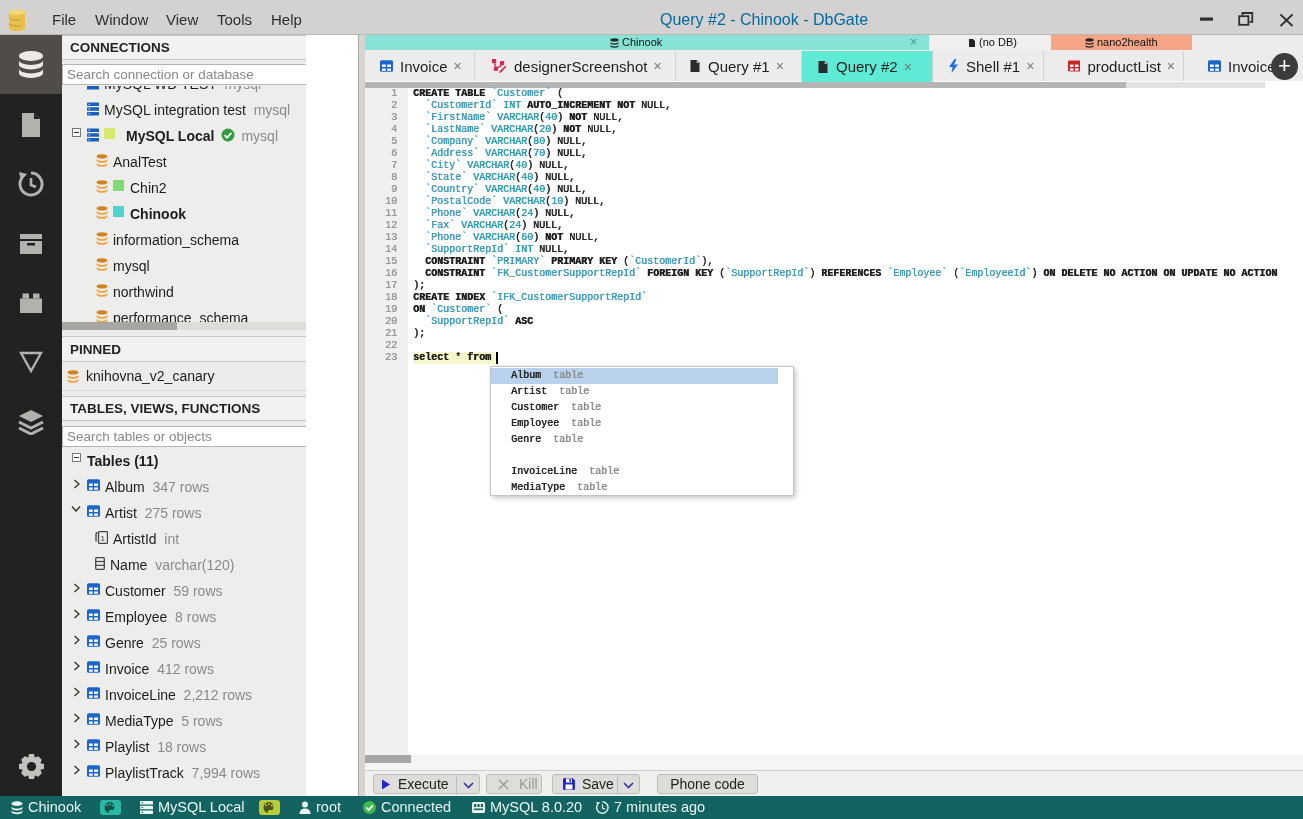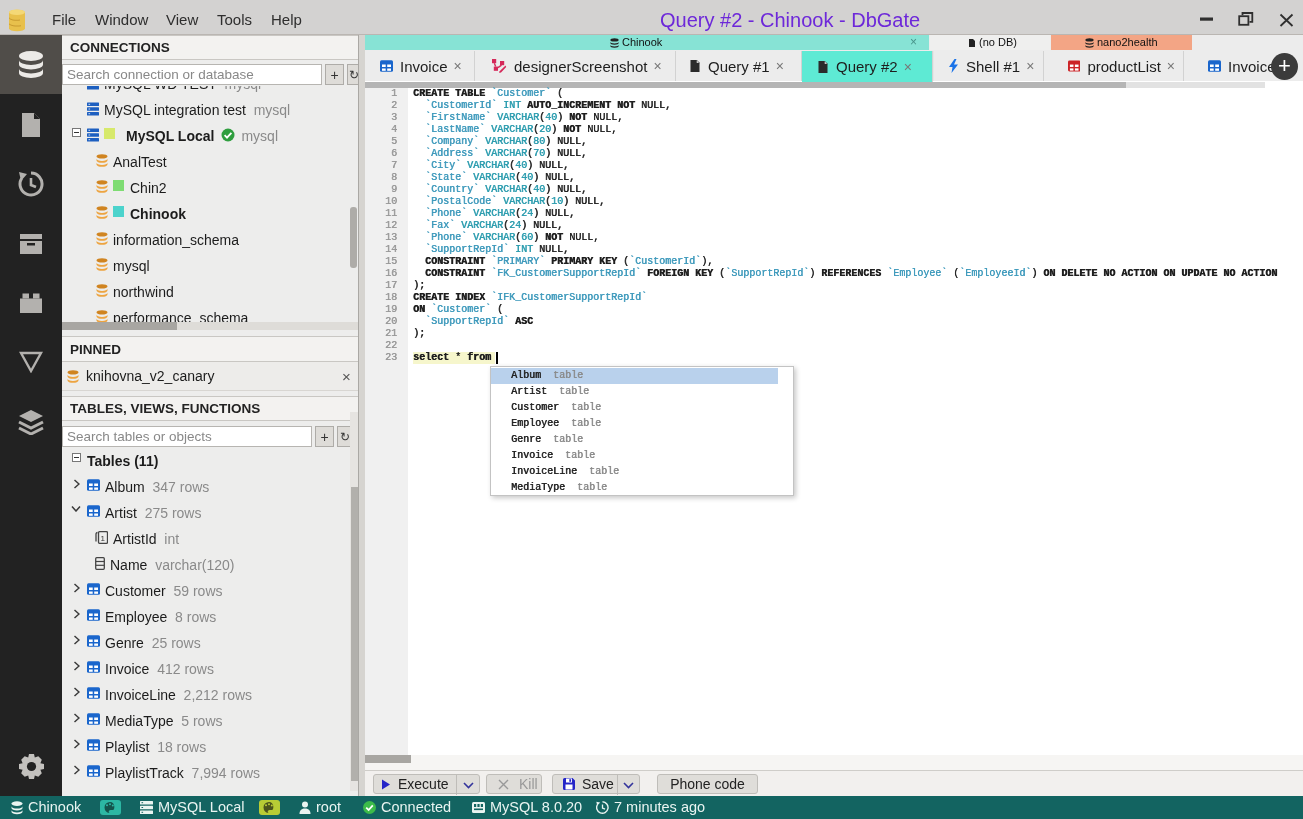--- a/index.html
+++ b/index.html
@@ -2,32 +2,32 @@
 <html><head>
 <meta charset="utf-8">
 <style>
 * { margin:0; padding:0; box-sizing:border-box; }
 html,body { width:1303px; height:819px; overflow:hidden; }
 body { font-family:"Liberation Sans",sans-serif; position:relative; background:#fff; }
 .abs { position:absolute; }
 
 #titlebar { left:0; top:0; width:1303px; height:35px; background:#d3d2d1; border-bottom:1px solid #bab6b2; }
 #titlebar .menu { position:absolute; top:0; height:40px; line-height:40px; font-size:15px; color:#2e2e2e; }
-#wintitle { position:absolute; top:0; height:40px; line-height:40px; font-size:20px; color:#6d28d9; left:660px; }
+#wintitle { position:absolute; top:0; height:40px; line-height:40px; font-size:16px; color:#0369a1; left:660px; }
 .winbtn { position:absolute; top:0; height:40px; line-height:40px; font-size:17px; color:#3a3a3a; }
 
 #sidebar { left:0; top:35px; width:62px; height:761px; background:#222222; }
 .sideicon { position:absolute; left:0; width:62px; height:54px; display:flex; align-items:center; justify-content:center; }
 .sideicon.sel { background:#504d49; height:59px; }
 
 #statusbar { left:0; top:796px; width:1303px; height:23px; background:#136461; color:#e9f4f1; font-size:14.5px; }
 #statusbar .st { position:absolute; top:0; height:23px; line-height:22px; }
 #statusbar svg { position:absolute; }
 
-#leftpanel { left:62px; top:35px; width:296px; height:761px; background:#ededec; font-size:14px; color:#1c1c1c; overflow:hidden; }
+#leftpanel { left:62px; top:35px; width:244px; height:761px; background:#ededec; font-size:14px; color:#1c1c1c; overflow:hidden; }
 .sechead { position:absolute; left:0; width:296px; height:25px; background:#f3f2f0; border-top:1px solid #c9c7c3; border-bottom:1px solid #c9c7c3; font-weight:bold; font-size:13.5px; line-height:24px; padding-left:8px; color:#232323; }
 .srow { position:absolute; left:0; width:296px; height:25px; }
 .srow input { position:absolute; left:0px; top:3px; width:260px; height:21px; border:1px solid #b7b5b1; font-size:13.5px; padding-left:4px; color:#888; font-family:"Liberation Sans",sans-serif; background:#fff; }
 .sbtn { position:absolute; top:3px; width:21px; height:21px; background:#dedcd8; border:1px solid #aeaca8; text-align:center; line-height:21px; font-size:14px; color:#333; }
 .trow { position:absolute; left:0; height:26px; display:flex; align-items:flex-start; white-space:nowrap; }
 .trow .exp { width:12px; margin-left:8px; margin-right:5px; text-align:center; color:#444; flex:none; display:flex; align-items:center; justify-content:center; }
 .trow .ic { flex:none; margin-right:5px; display:flex; }
 .gray { color:#8a8a8a; }
 .sq { width:11px; height:11px; flex:none; margin-right:6px; }
 
@@ -611,21 +611,20 @@
   <div class="tbtn" style="left:292px;width:101px">
       <span style="margin:0 auto">Phone code</span>
     </div>
 </div>
 <div class="abs" id="ac">
   <div class="acrow sel" style="top:1px">Album  <span class="gray">table</span></div>
   <div class="acrow" style="top:17px">Artist  <span class="gray">table</span></div>
   <div class="acrow" style="top:33px">Customer  <span class="gray">table</span></div>
   <div class="acrow" style="top:49px">Employee  <span class="gray">table</span></div>
   <div class="acrow" style="top:65px">Genre  <span class="gray">table</span></div>
-  <div class="acrow" style="top:81px">Invoice  <span class="gray">table</span></div>
   <div class="acrow" style="top:97px">InvoiceLine  <span class="gray">table</span></div>
   <div class="acrow" style="top:113px">MediaType  <span class="gray">table</span></div>
 </div>
 
 <div class="abs" id="statusbar">
   <svg style="left:11px;top:5px" width="12" height="14" viewBox="0 0 12 14">
       <ellipse cx="6" cy="2.6" rx="5.5" ry="2.4" fill="#e9f4f1"></ellipse>
       <path d="M0.5 5.2 A5.5 2.4 0 0 0 11.5 5.2 L11.5 7 A5.5 2.4 0 0 1 0.5 7 Z" fill="#e9f4f1"></path>
       <path d="M0.5 9 A5.5 2.4 0 0 0 11.5 9 L11.5 10.8 A5.5 2.4 0 0 1 0.5 10.8 Z" fill="#e9f4f1"></path>
     </svg>

